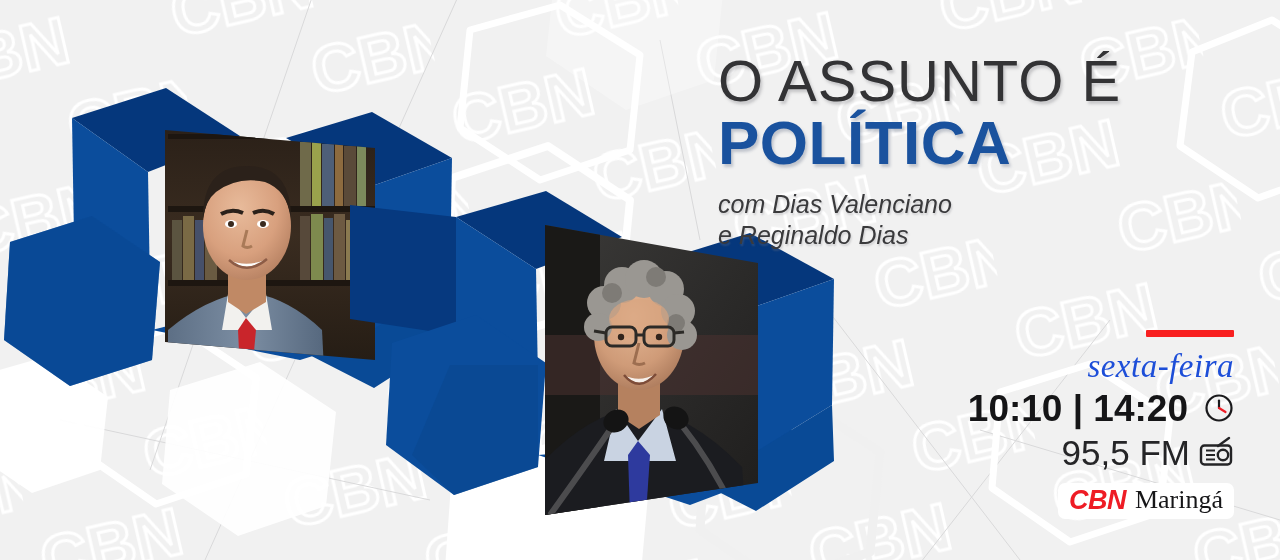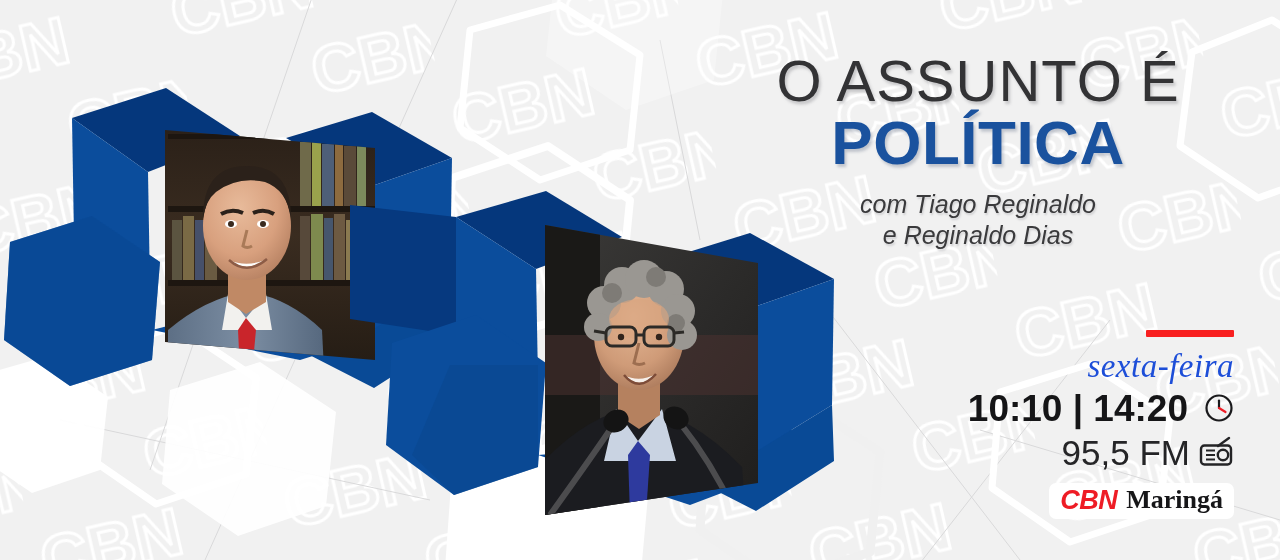--- a/index.html
+++ b/index.html
@@ -46,21 +46,21 @@
   .cluster svg {
     display: block;
     overflow: visible;
   }
 
   
   .title-block {
     position: absolute;
     right: 42px;
     top: 52px;
-    text-align: center;
+    text-align: left;
     width: 520px;
   }
   .title-main {
     font-family: "Liberation Sans", sans-serif;
     font-size: 58px;
     font-weight: 400;
     letter-spacing: 1px;
     color: #333335;
     line-height: 1.0;
     margin: 0;
@@ -160,21 +160,21 @@
     font-family: "Liberation Sans", sans-serif;
     font-style: italic;
     font-weight: 700;
     font-size: 27px;
     letter-spacing: -0.5px;
     color: #ee1c25;
     line-height: 1;
   }
   .logo-city {
     font-family: "Liberation Serif", serif;
-    font-weight: 700;
+    font-weight: 400;
     font-size: 26px;
     color: #161618;
     line-height: 1;
   }
 
   .icon-clock, .icon-radio { display: block; }
 </style>
 </head>
 <body>
 
@@ -411,21 +411,21 @@
           <ellipse cx="286" cy="203" rx="13" ry="11" fill="#141414" transform="rotate(28 286 203)"></ellipse>
         </g>
       </g>
     </svg>
   </div>
 
   <div class="title-block">
     <div class="title-main">O ASSUNTO É</div>
     <div class="title-accent">POLÍTICA</div>
     <div class="title-sub">
-      <div>com Tiago Reginaldo</div>
+      <div>com Dias Valenciano</div>
       <div>e Reginaldo Dias</div>
     </div>
   </div>
 
   <div class="schedule">
     <div class="sched-rule"></div>
 
     <div class="sched-day">sexta-feira</div>
 
     <div class="sched-times">

